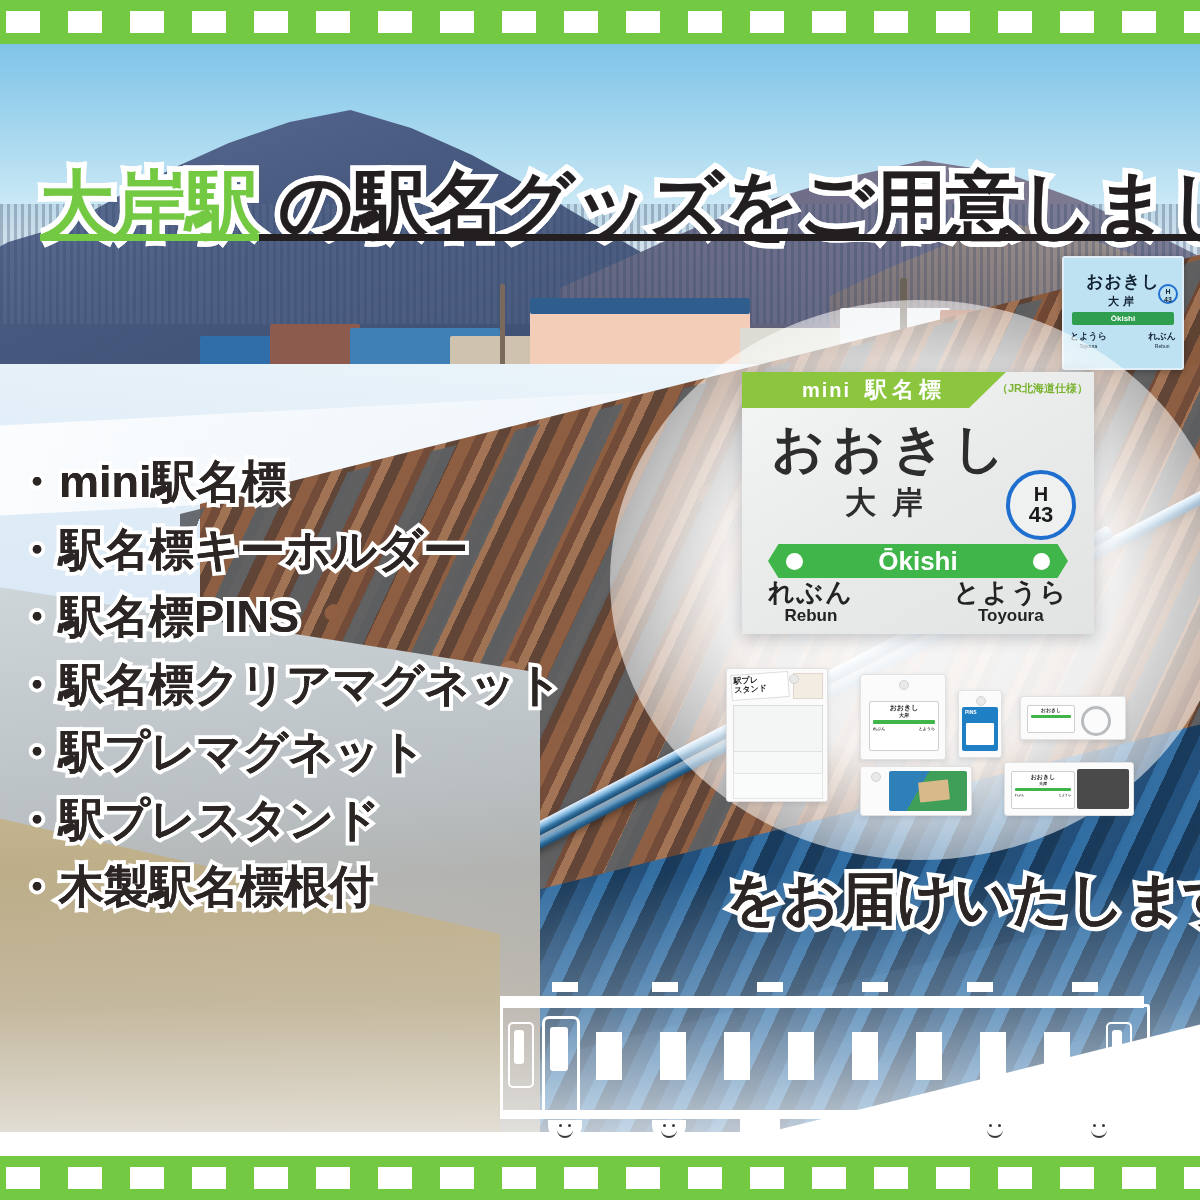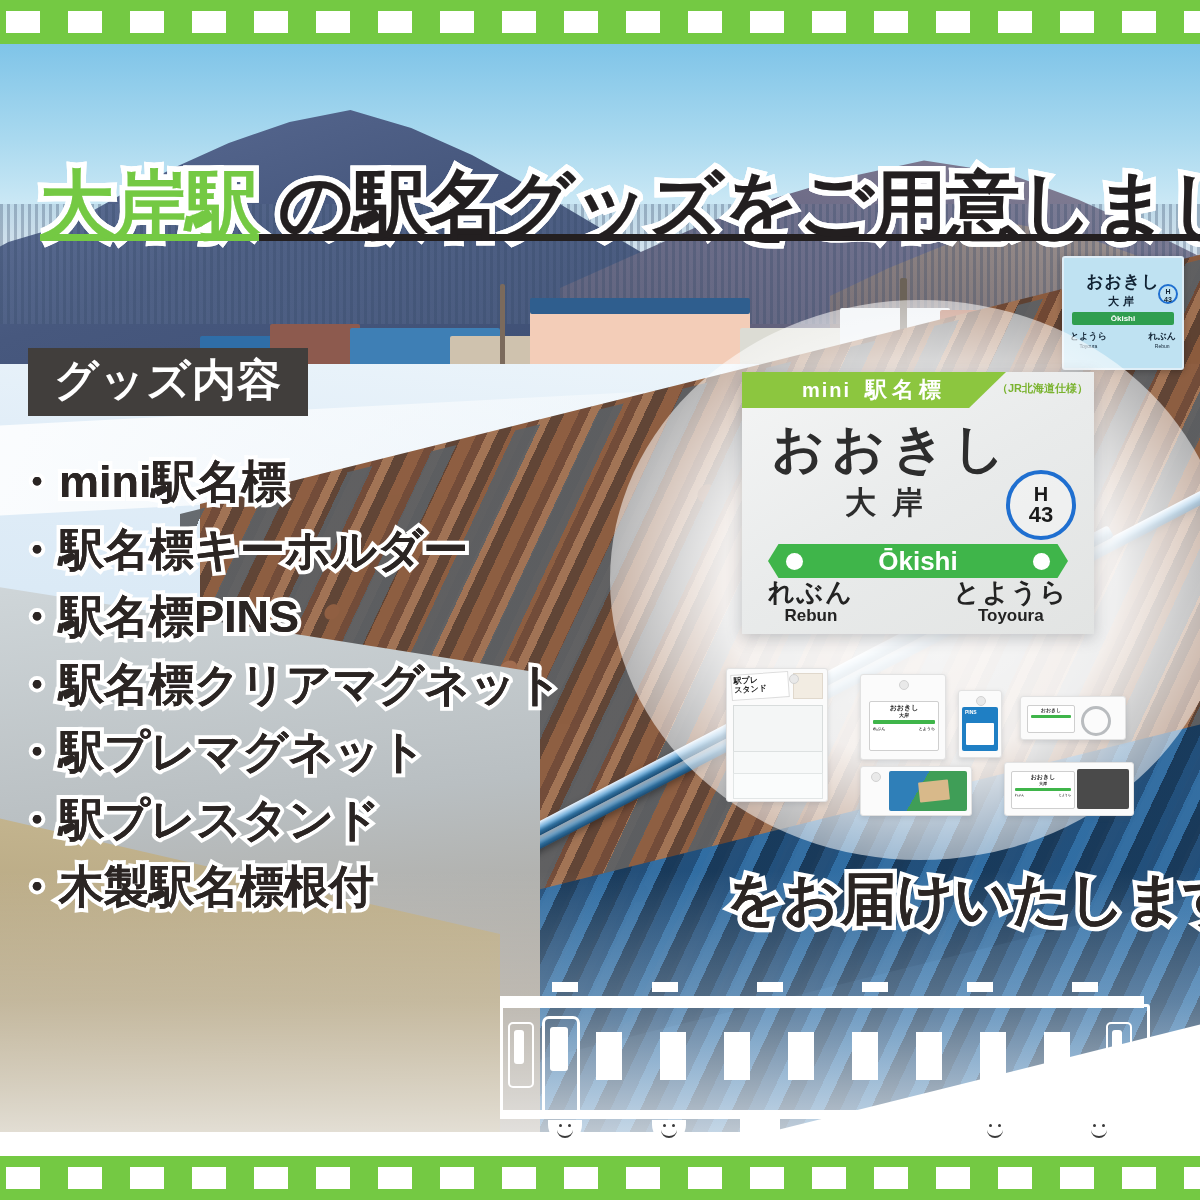--- a/index.html
+++ b/index.html
@@ -217,23 +217,20 @@
 
   <div class="glow"></div>
 
   <div class="headline">
     <span class="hl-station">大岸駅</span><span class="hl-rest"> の駅名グッズをご用意しました</span>
     <div class="layer2">
       <span class="hl-station">大岸駅</span><span class="hl-rest"> の駅名グッズをご用意しました</span>
     </div>
   </div>
 
-  <div class="goods-banner">
-    <span>グッズ内容</span>
-  </div>
 
   <div class="goods-list">
     <div class="goods-item">
       <span class="t">・mini駅名標</span>
       <span class="t2">・mini駅名標</span>
     </div>
     <div class="goods-item">
       <span class="t">・駅名標キーホルダー</span>
       <span class="t2">・駅名標キーホルダー</span>
     </div>

